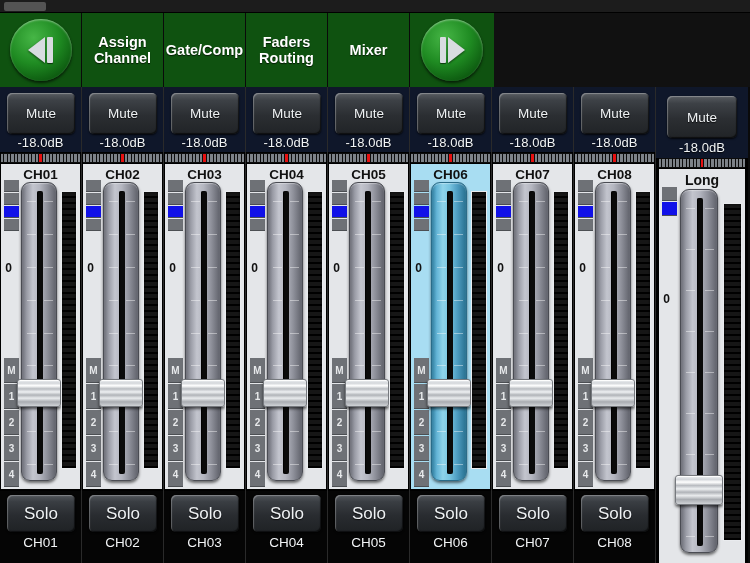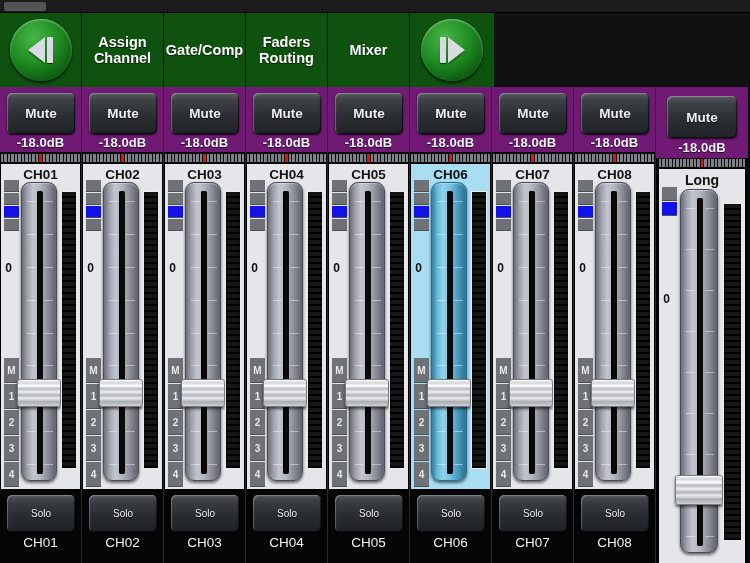--- a/index.html
+++ b/index.html
@@ -53,21 +53,21 @@
   .bar-v { width: 6px; height: 26px; background: #d8dce0; border-radius: 1px;
            box-shadow: 0 1px 1px rgba(0,0,0,.6); }
 
   
   .strips { position: absolute; left: 0; top: 87px; width: 750px; height: 476px; display: flex; }
   .strip { position: relative; flex: 0 0 82px; height: 476px; background: #000;
            border-right: 1px solid #2a2a2a; }
   .strip.main { flex: 0 0 92px; border-right: none; background: #000; }
 
   
-  .mutezone { position: absolute; left: 0; top: 0; width: 100%; height: 65px; background: #701a75; font-weight: bold; }
+  .mutezone { position: absolute; left: 0; top: 0; width: 100%; height: 65px; background: #0f172a; }
   .mutebtn {
     position: absolute; left: 7px; top: 6px; width: 68px; height: 41px;
     border-radius: 5px;
     background: linear-gradient(to bottom, #585c61 0%, #3d4146 18%, #2b2e32 55%, #212427 100%);
     box-shadow: inset 1px 1px 1px rgba(255,255,255,.30), inset -1px -1px 1px rgba(0,0,0,.6), 0 1px 2px rgba(0,0,0,.8);
     display: flex; align-items: center; justify-content: center;
     color: #eef1f3; font-size: 13.5px; text-shadow: 0 1px 1px rgba(0,0,0,.8);
   }
   .dbtext {
     position: absolute; left: 0; top: 48px; width: 100%;
@@ -129,21 +129,21 @@
     background-image: repeating-linear-gradient(to bottom, #161616 0px, #161616 4px, #000 4px, #000 6px);
     box-shadow: inset 0 0 2px rgba(0,0,0,.9); }
 
   
   .solozone { position: absolute; left: 0; top: 404px; width: 100%; height: 72px; background: #050505; }
   .solobtn {
     position: absolute; left: 7px; top: 4px; width: 68px; height: 37px; border-radius: 5px;
     background: linear-gradient(to bottom, #53575c 0%, #3a3e43 18%, #292c30 55%, #1f2225 100%);
     box-shadow: inset 1px 1px 1px rgba(255,255,255,.28), inset -1px -1px 1px rgba(0,0,0,.6), 0 1px 2px rgba(0,0,0,.8);
     display: flex; align-items: center; justify-content: center;
-    color: #eef1f3; font-size: 10px; text-shadow: 0 1px 1px rgba(0,0,0,.8);
+    color: #eef1f3; font-size: 17px; text-shadow: 0 1px 1px rgba(0,0,0,.8);
   }
   .bottomlabel { position: absolute; left: 0; top: 44px; width: 100%; text-align: center;
                  color: #f2f4f6; font-size: 13.5px; text-shadow: 0 1px 1px rgba(0,0,0,.8); }
 </style>
 </head>
 <body>
 
 <div id="app">
 
   <div class="statusbar">

